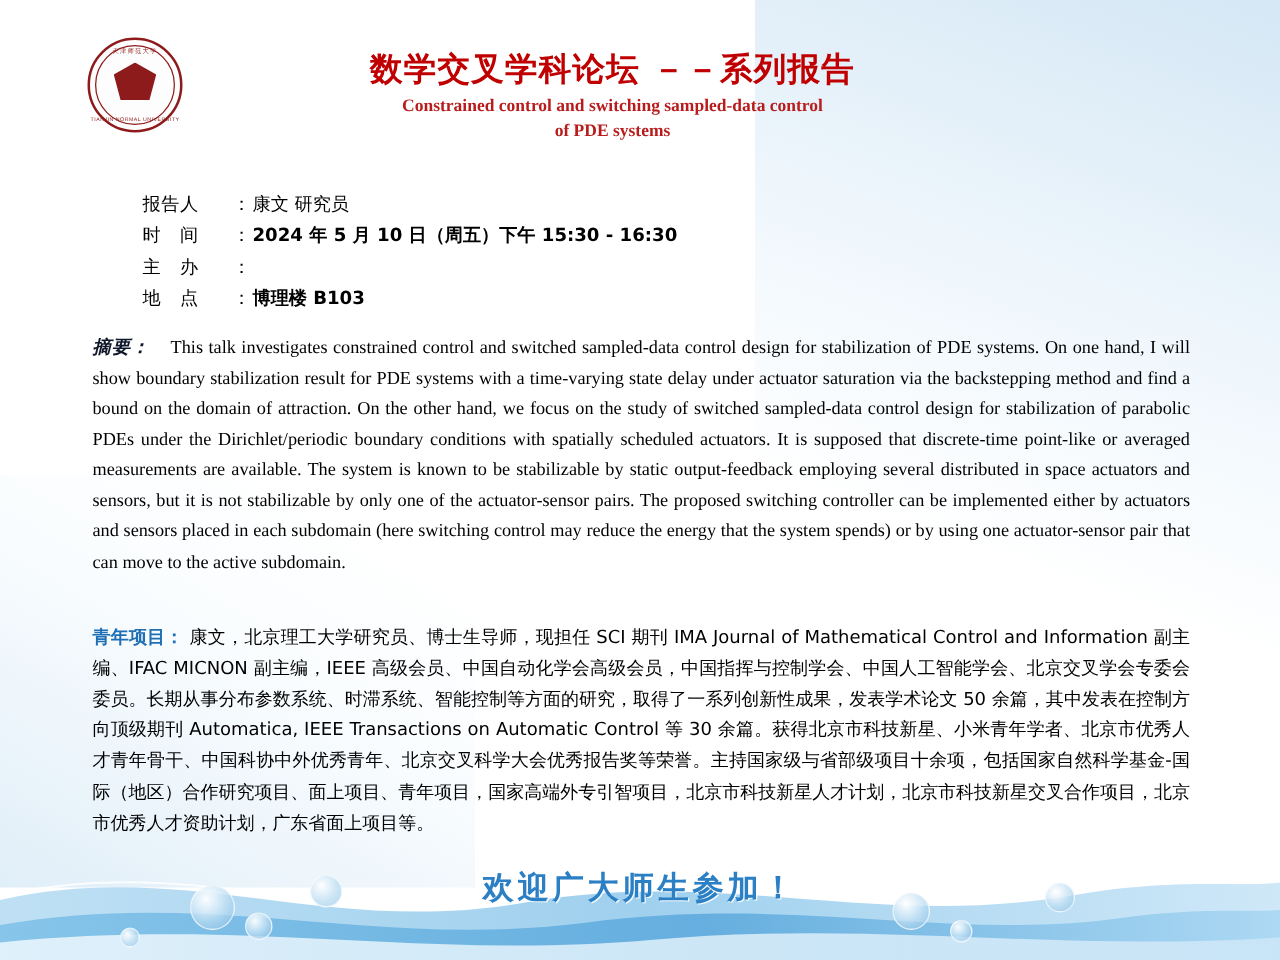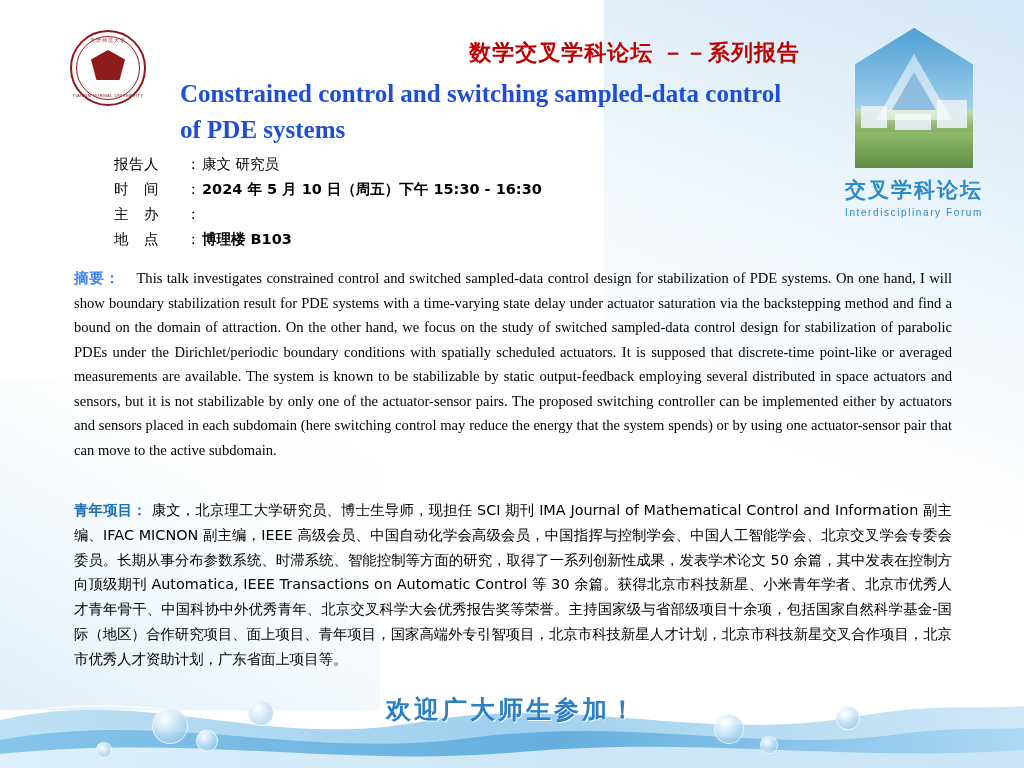--- a/index.html
+++ b/index.html
@@ -122,36 +122,36 @@
     color: #8e1b1b;
     letter-spacing: 0.4px;
     font-family: "Liberation Sans", sans-serif;
   }
 
   .title-zh {
     position: absolute;
     left: 180px;
     top: 38px;
     width: 620px;
-    text-align: right;
-    font-family: "DejaVu Sans", sans-serif;
-    font-size: 22px;
+    text-align: center;
+    font-family: "DejaVu Sans", sans-serif;
+    font-size: 26px;
     font-weight: bold;
     color: #c00000;
     letter-spacing: 1px;
   }
   .title-en {
     position: absolute;
     left: 180px;
     top: 76px;
     width: 620px;
-    text-align: left;
-    font-size: 25px;
-    font-weight: bold;
-    color: #1d4ed8;
+    text-align: center;
+    font-size: 14px;
+    font-weight: bold;
+    color: #b91c1c;
     line-height: 1.45;
   }
 
   
   .forum-logo {
     position: absolute;
     right: 25px;
     top: 28px;
     width: 170px;
     text-align: center;
@@ -243,23 +243,24 @@
     position: absolute;
     left: 74px;
     top: 266px;
     width: 878px;
     text-align: justify;
     font-size: 14.6px;
     line-height: 1.68;
     color: #000;
   }
   .abs-label {
-    color: #3b82f6;
-    font-family: "DejaVu Sans", sans-serif;
-    font-weight: bold;
+    color: #0f172a;
+    font-family: "DejaVu Sans", sans-serif;
+    font-weight: bold;
+    font-style: italic;
   }
   .abstract .body {
     font-family: "Liberation Serif", serif;
     font-weight: normal;
     margin-left: 12px;
   }
 
   
   .bio {
     position: absolute;
@@ -292,33 +293,20 @@
     <div class="crest"></div>
     <div class="bottxt">TIANJIN NORMAL UNIVERSITY</div>
   </div>
 
   <div class="title-zh">数学交叉学科论坛 －－系列报告</div>
   <div class="title-en">
     <div>Constrained control and switching sampled-data control</div>
     <div>of PDE systems</div>
   </div>
 
-  <div class="forum-logo">
-    <div class="forum-emblem">
-      <div class="sky"></div>
-      <div class="bldg" style="left:6px; top:78px; width:26px; height:22px;"></div>
-      <div class="bldg" style="right:6px; top:72px; width:30px; height:28px;"></div>
-      <div class="bldg" style="left:40px; top:86px; width:36px; height:16px;"></div>
-      <div class="grass"></div>
-      <div class="tri-outline"></div>
-      <div class="tri-inner"></div>
-    </div>
-    <div class="forum-zh">交叉学科论坛</div>
-    <div class="forum-en">Interdisciplinary  Forum</div>
-  </div>
 
   <div class="info">
     <div class="info-row">
       <span class="info-label">报告人</span>
       <span class="info-colon">：</span>
       <span class="info-value light">康文 研究员</span>
     </div>
     <div class="info-row">
       <span class="info-label">时　间</span>
       <span class="info-colon">：</span>

